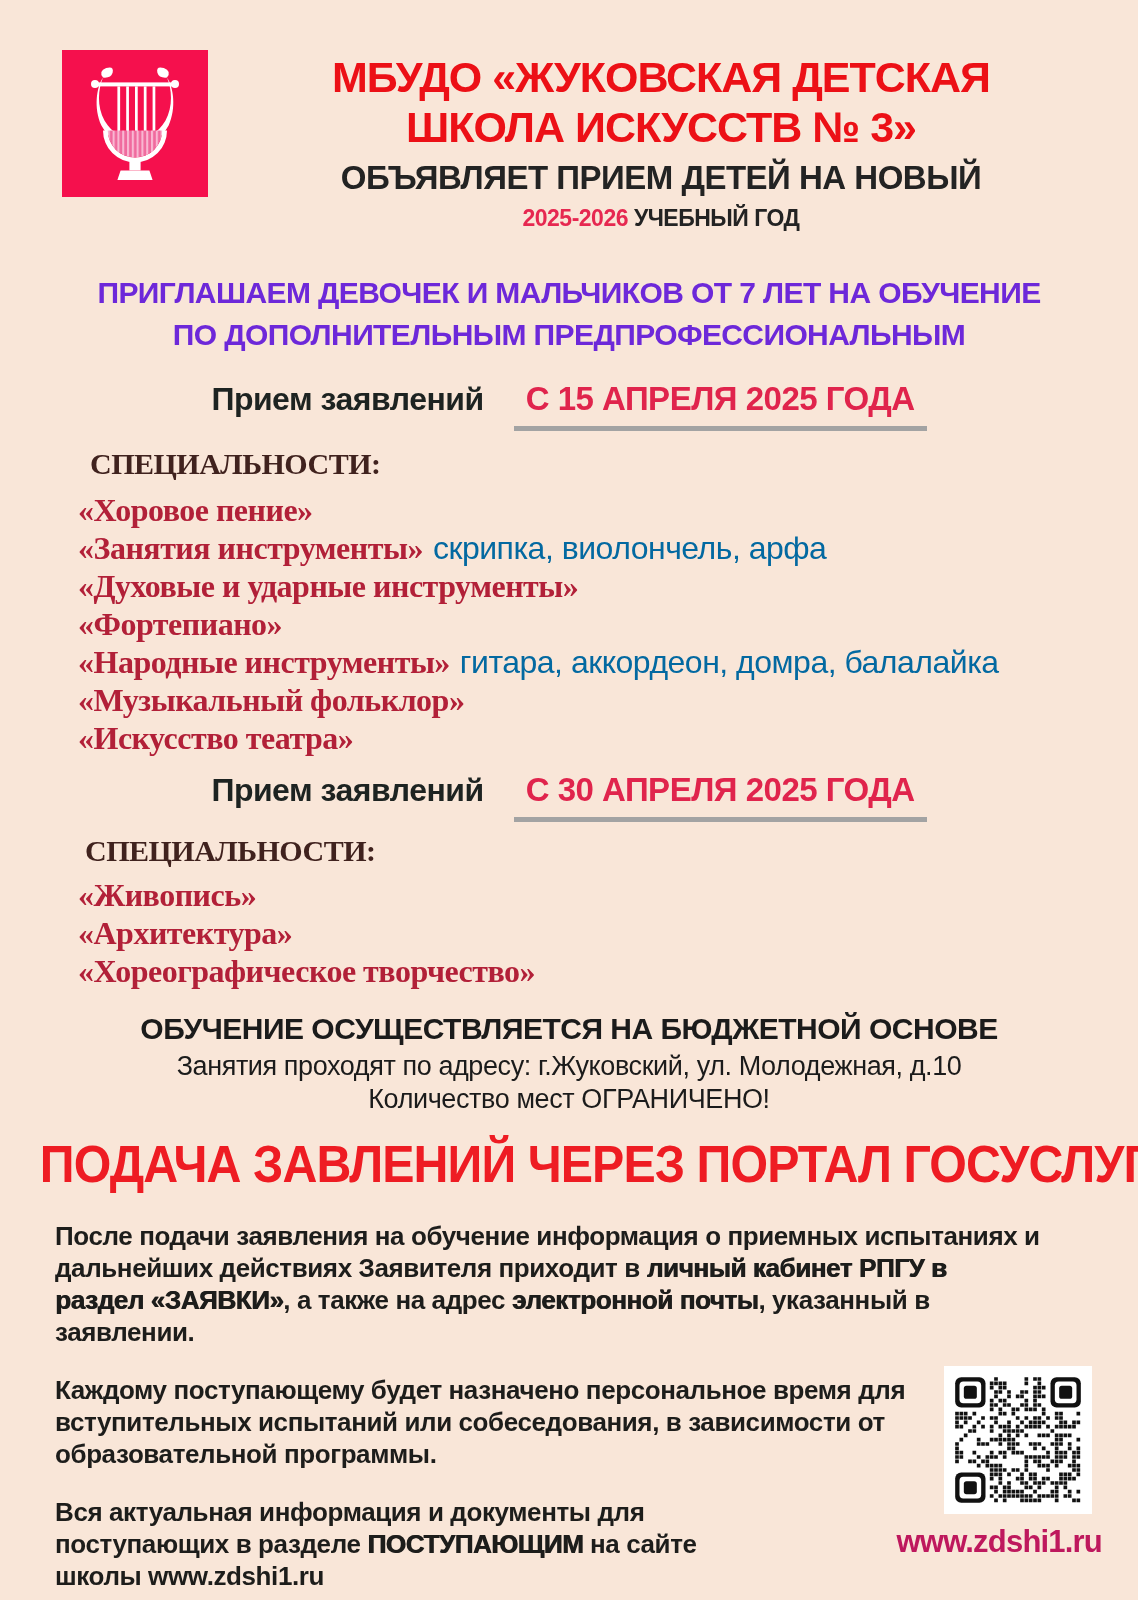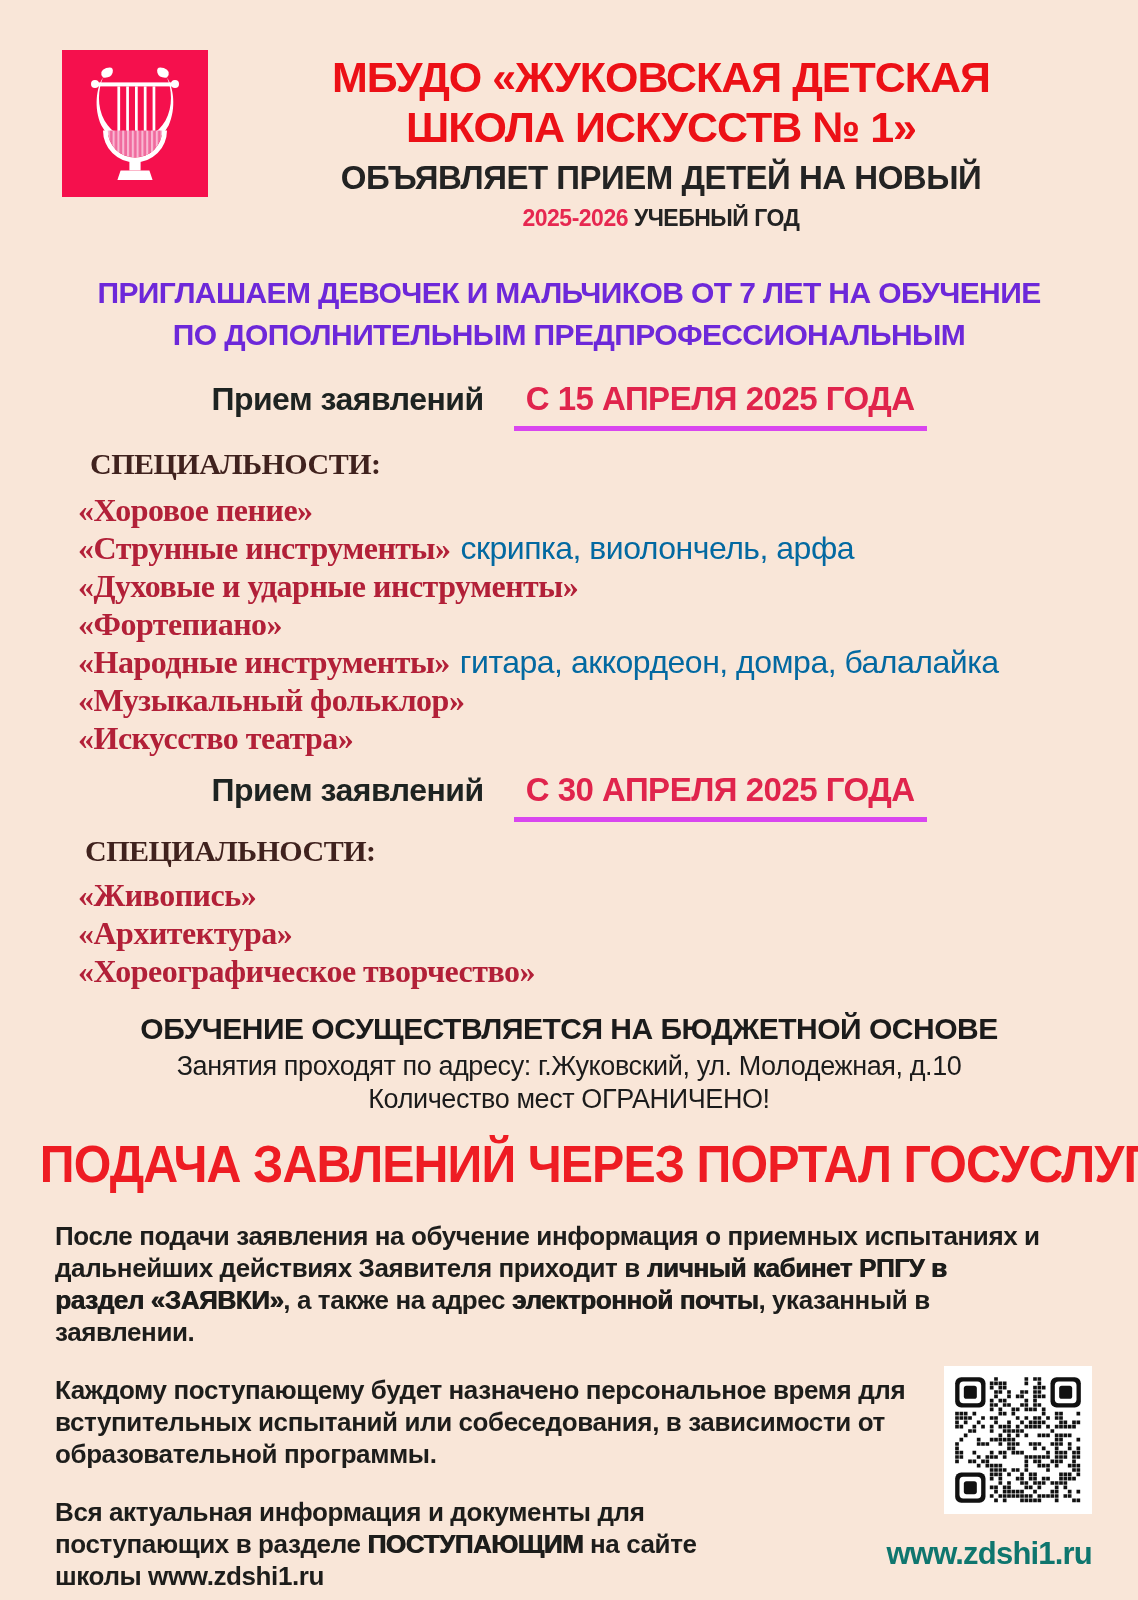--- a/index.html
+++ b/index.html
@@ -25,21 +25,21 @@
   .announce2{font-weight:700;font-size:23px;line-height:40px;letter-spacing:-0.5px;color:#232323;}
   .years{color:#e62850;}
   
   .invite{margin-top:34px;text-align:center;color:#6d28d9;font-weight:700;
     font-size:30px;line-height:42px;letter-spacing:-0.6px;}
   
   .apply-row{display:flex;justify-content:center;align-items:baseline;gap:30px;margin-top:24px;}
   .apply-label{font-size:32px;font-weight:700;color:#1d2321;letter-spacing:-0.5px;}
   .apply-date{
     font-size:33px;font-weight:700;color:#e0244c;letter-spacing:-0.5px;
-    border-bottom:5px solid #d946ef;padding:0 12px 8px 12px;
+    border-bottom:5px solid #a3a3a3;padding:0 12px 8px 12px;
   }
   
   .spec-heading{
     font-family:"Liberation Serif",serif;font-weight:700;
     color:#40221e;font-size:30px;margin:16px 0 0 90px;letter-spacing:-0.5px;
   }
   .spec-list{list-style:none;margin:10px 0 0 78px;padding:0;}
   .spec-list li{font-size:32px;line-height:38px;letter-spacing:-0.5px;}
   .spec-name{font-family:"Liberation Serif",serif;font-weight:700;color:#b22038;}
   .spec-detail{font-family:Liberation Sans, sans-serif;font-weight:500;color:#0369a1;margin-left:10px;}
@@ -61,22 +61,22 @@
   .b{text-shadow:0.8px 0 currentColor;}
   .p1{max-width:985px;}
   .p2{max-width:990px;}
   .p3{max-width:700px;}
   
   .qr-box{
     position:absolute;right:46px;top:1366px;
     width:130px;height:130px;background:#ffffff;padding:9px;
   }
   .website{
-    position:absolute;right:46px;top:1524px;
-    font-size:31px;font-weight:700;color:#0f766e;letter-spacing:-0.8px;margin-top:12px;
+    position:absolute;right:36px;top:1524px;
+    font-size:31px;font-weight:700;color:#be185d;letter-spacing:-0.8px;
   }
 </style>
 </head>
 <body>
 
 <div class="poster">
 
   <header class="hdr">
     <div class="logo">
       <svg width="118" height="128" viewBox="0 0 140 160" aria-hidden="true">
@@ -106,42 +106,42 @@
         <path d="M36 88 a34 34 0 0 0 68 0 Z" fill="url(#bowlstripes)"></path>
         <path d="M30 88 a40 40 0 0 0 80 0 l-8 0 a32 32 0 0 1 -64 0 Z" fill="#fff" opacity="0"></path>
 
         <rect x="63" y="124" width="14" height="14" fill="#fff"></rect>
         <path d="M52 138 h36 l4 12 h-44 Z" fill="#fff"></path>
       </svg>
     </div>
     <div class="hdr-text">
       <div class="school-name">
         <span>МБУДО «ЖУКОВСКАЯ ДЕТСКАЯ</span><br>
-        <span>ШКОЛА ИСКУССТВ № 1»</span>
+        <span>ШКОЛА ИСКУССТВ № 3»</span>
       </div>
       <div class="announce">ОБЪЯВЛЯЕТ ПРИЕМ ДЕТЕЙ НА НОВЫЙ</div>
       <div class="announce2">
         <span class="years">2025-2026</span><span> УЧЕБНЫЙ ГОД</span>
       </div>
     </div>
   </header>
 
   <div class="invite">
     <div>ПРИГЛАШАЕМ ДЕВОЧЕК И МАЛЬЧИКОВ ОТ 7 ЛЕТ НА ОБУЧЕНИЕ</div>
     <div>ПО ДОПОЛНИТЕЛЬНЫМ ПРЕДПРОФЕССИОНАЛЬНЫМ</div>
   </div>
 
   <div class="apply-row">
     <span class="apply-label">Прием заявлений</span>
     <span class="apply-date">С 15 АПРЕЛЯ 2025 ГОДА</span>
   </div>
   <div class="spec-heading">СПЕЦИАЛЬНОСТИ:</div>
   <ul class="spec-list">
     <li><span class="spec-name">«Хоровое пение»</span><span class="spec-detail"></span></li>
-    <li><span class="spec-name">«Струнные инструменты»</span><span class="spec-detail">скрипка, виолончель, арфа</span></li>
+    <li><span class="spec-name">«Занятия инструменты»</span><span class="spec-detail">скрипка, виолончель, арфа</span></li>
     <li><span class="spec-name">«Духовые и ударные инструменты»</span><span class="spec-detail"></span></li>
     <li><span class="spec-name">«Фортепиано»</span><span class="spec-detail"></span></li>
     <li><span class="spec-name">«Народные инструменты»</span><span class="spec-detail">гитара, аккордеон, домра, балалайка</span></li>
     <li><span class="spec-name">«Музыкальный фольклор»</span><span class="spec-detail"></span></li>
     <li><span class="spec-name">«Искусство театра»</span><span class="spec-detail"></span></li>
   </ul>
 
   <div class="apply-row" style="margin-top:14px;">
     <span class="apply-label">Прием заявлений</span>
     <span class="apply-date">С 30 АПРЕЛЯ 2025 ГОДА</span>

